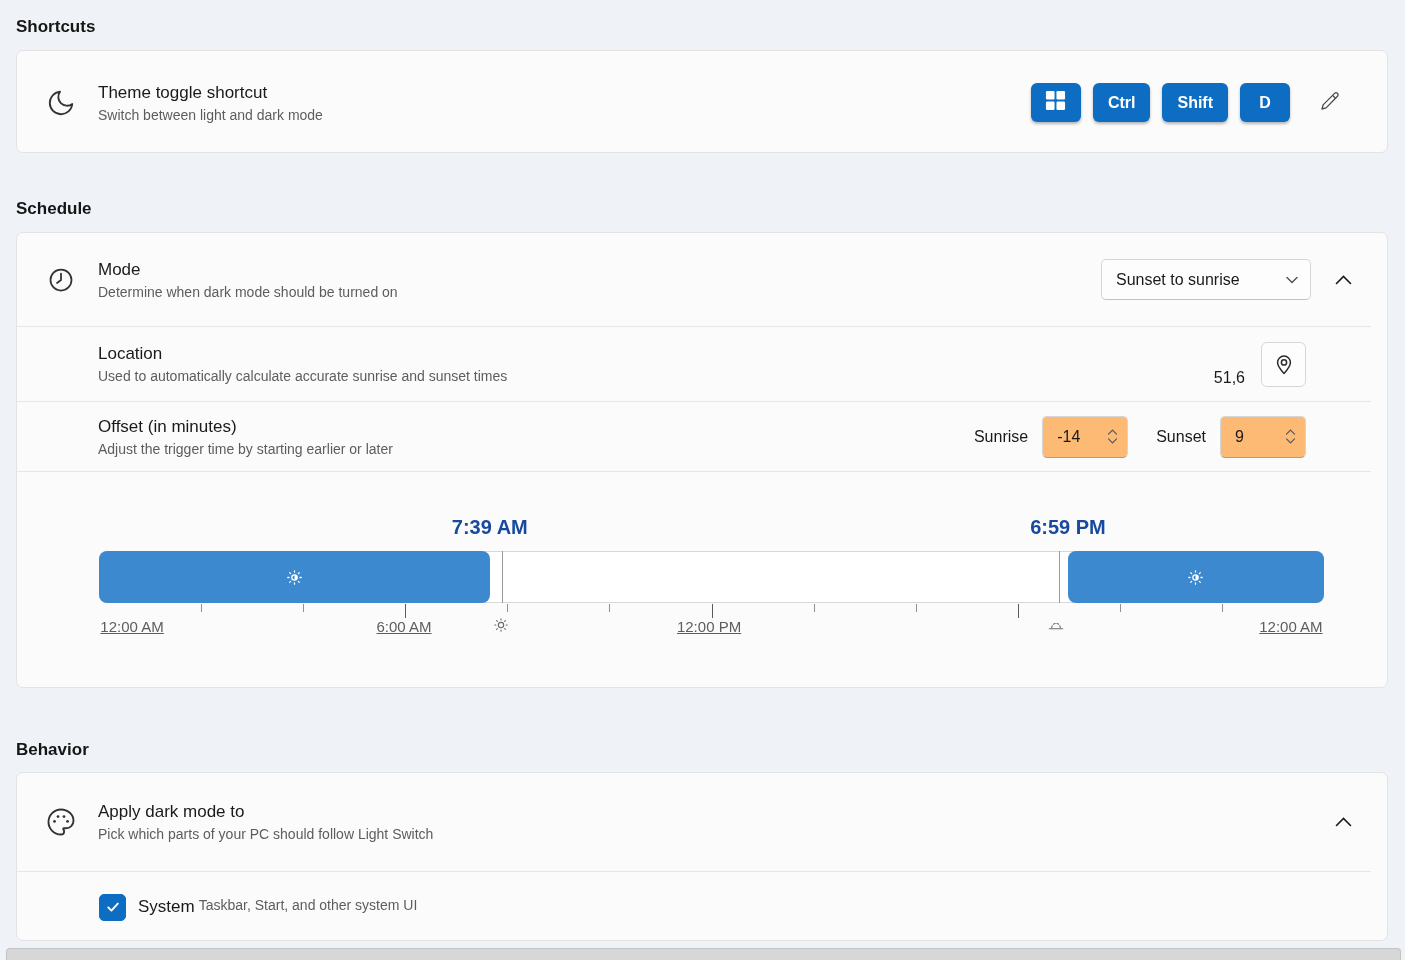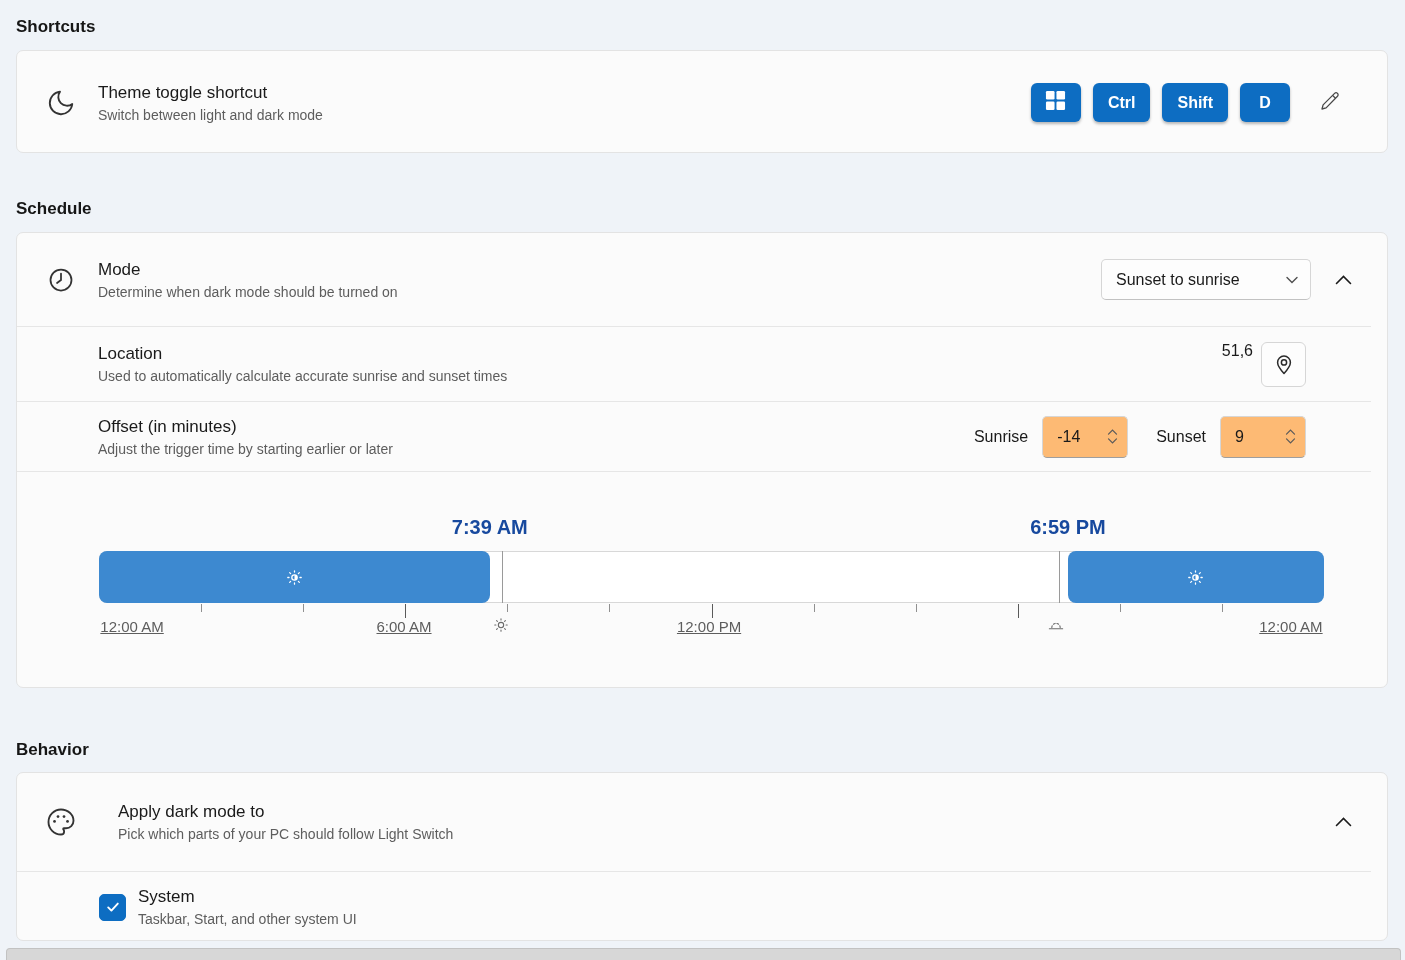--- a/index.html
+++ b/index.html
@@ -58,47 +58,47 @@
         padding:0 9px 0 14px;background:#fdba74;border:1px solid var(--ctl-border);border-bottom-color:#9e9e9e;
         border-radius:5px;font-size:16px;color:var(--text-1);}
   .inline-label{font-size:16px;color:var(--text-1);}
 
   
   #row-mode{top:0;height:93px;}
   #row-location{top:93px;height:75px;}
   #row-offset{top:168px;height:70px;}
   #row-timeline{top:238px;height:218px;}
   .mode-controls{margin-left:auto;display:flex;align-items:center;padding-right:18px;}
-  .loc-controls{margin-left:auto;display:flex;align-items:flex-start;gap:8px;padding-right:65px;}
+  .loc-controls{margin-left:auto;display:flex;align-items:flex-end;gap:16px;padding-right:65px;}
   .offset-controls{margin-left:auto;display:flex;align-items:center;padding-right:65px;}
   .offset-controls .gap-sm{width:14px;} .offset-controls .gap-lg{width:28px;}
 
   
   .timeline{position:absolute;left:82px;top:0;width:1225px;height:218px;}
   .time-label{position:absolute;top:44px;transform:translateX(-50%);font-size:20px;font-weight:600;color:var(--time-blue);white-space:nowrap;}
   .track{position:absolute;left:0;top:79px;width:1225px;height:52px;box-sizing:border-box;
          background:#ffffff;border:1px solid #d8d8d8;border-radius:8px;}
   .bar{position:absolute;top:79px;height:52px;background:var(--bar-blue);border-radius:8px;
        display:flex;align-items:center;justify-content:center;color:#fff;}
   .marker-line{position:absolute;top:79px;height:52px;width:1px;background:#9a9a9a;}
   .ticks{position:absolute;left:0;top:131px;width:1225px;height:16px;}
   .tick{position:absolute;top:1px;width:1px;height:8px;background:#909090;}
   .tick.tall{height:14px;background:#5a5a5a;}
   .axis-label{position:absolute;top:146px;transform:translateX(-50%);font-size:15px;color:var(--text-2);white-space:nowrap;text-decoration:underline;}
   .axis-icon{position:absolute;top:143px;transform:translateX(-50%);color:#6a6a6a;}
 
   
-  #row-apply{top:0;height:98px;gap:20px;}
+  #row-apply{top:0;height:98px;}
   #row-system{top:98px;height:71px;}
   .checkbox{margin-left:82px;width:25px;height:25px;flex:0 0 25px;border-radius:5px;border:1px solid #8a8a8a;
             background:#fff;display:flex;align-items:center;justify-content:center;cursor:pointer;}
   .checkbox.checked{background:var(--accent);border-color:var(--accent);}
   .checkbox svg{display:none;}
   .checkbox.checked svg{display:block;}
-  .check-text{margin-left:12px;display:flex;flex-direction:column;gap:4px;}
+  .check-text{margin-left:12px;display:flex;gap:4px;}
 
   .bottom-strip{position:absolute;left:6px;top:948px;width:1393px;height:12px;background:#d7d7d7;
                 border:1px solid #c2c2c2;border-bottom:none;border-radius:4px 4px 0 0;}
 </style>
 </head>
 <body>
 
 <div class="page">
 
   <div class="section-heading" id="h-shortcuts">Shortcuts</div>

